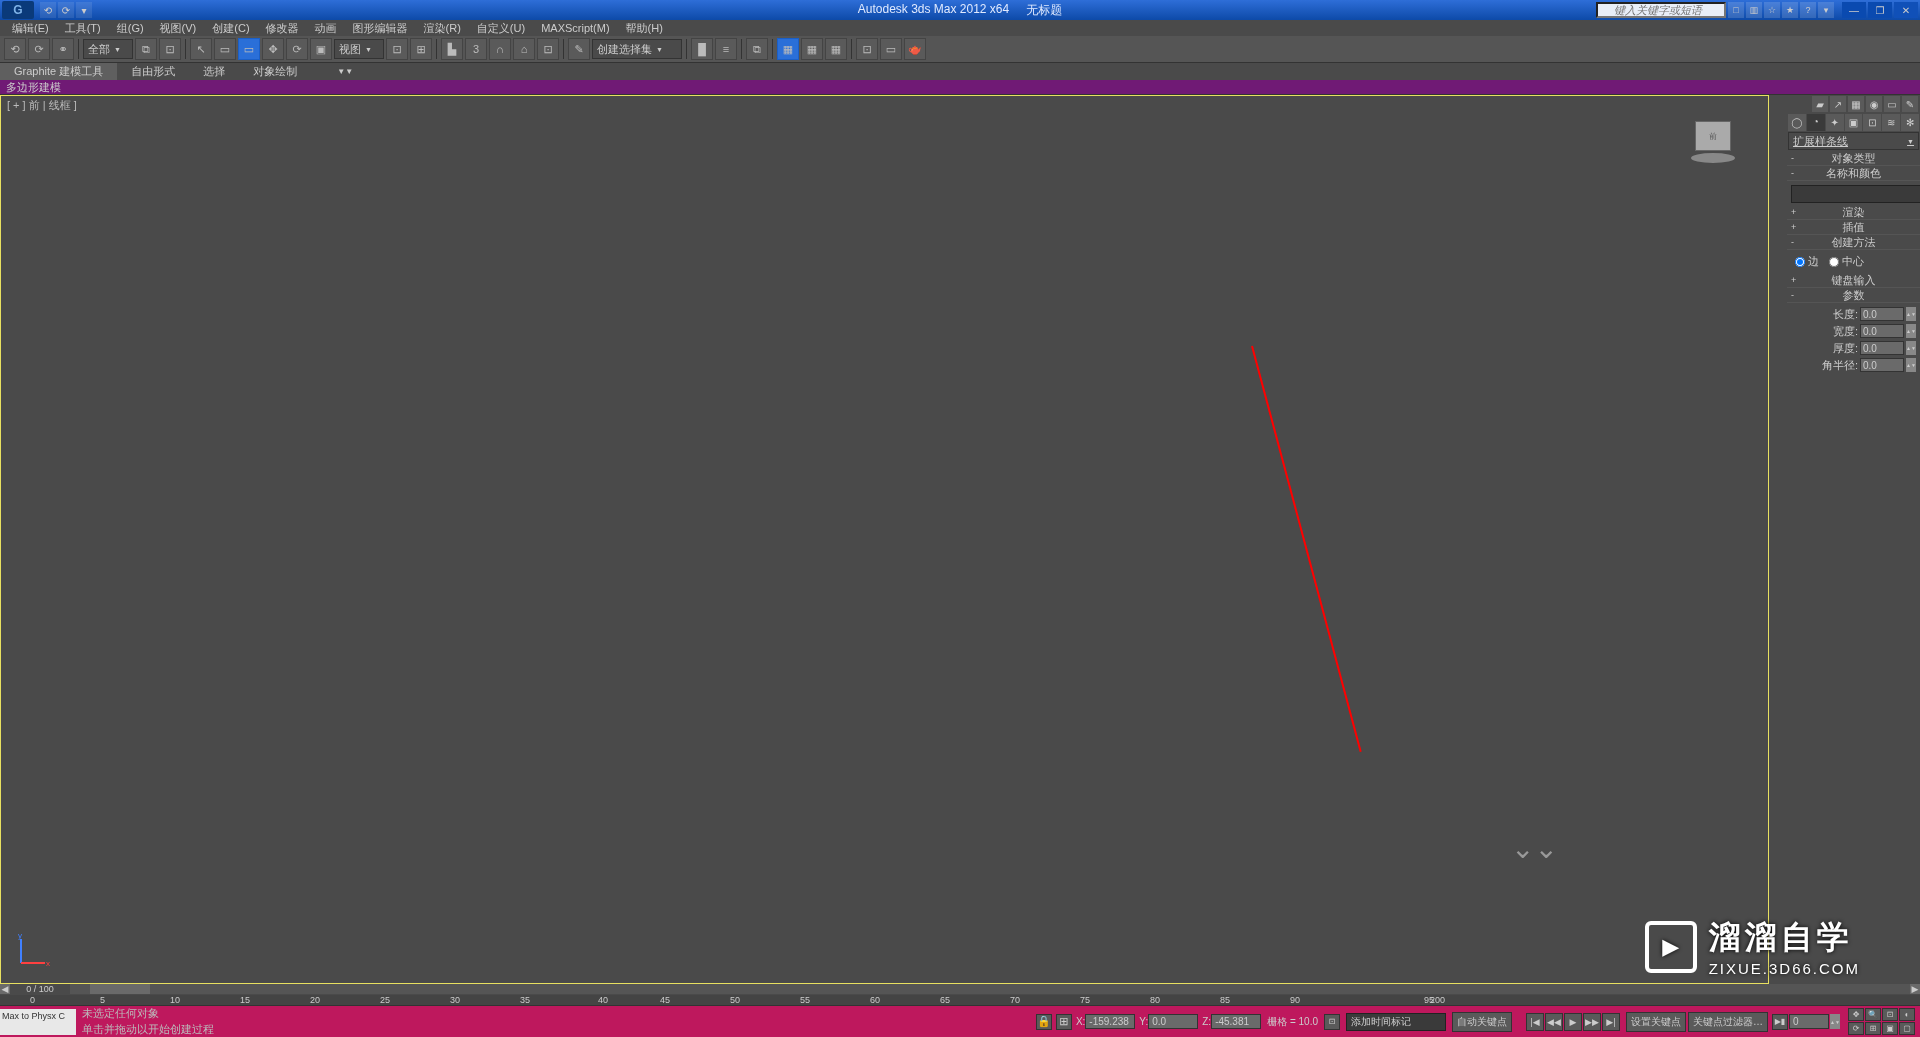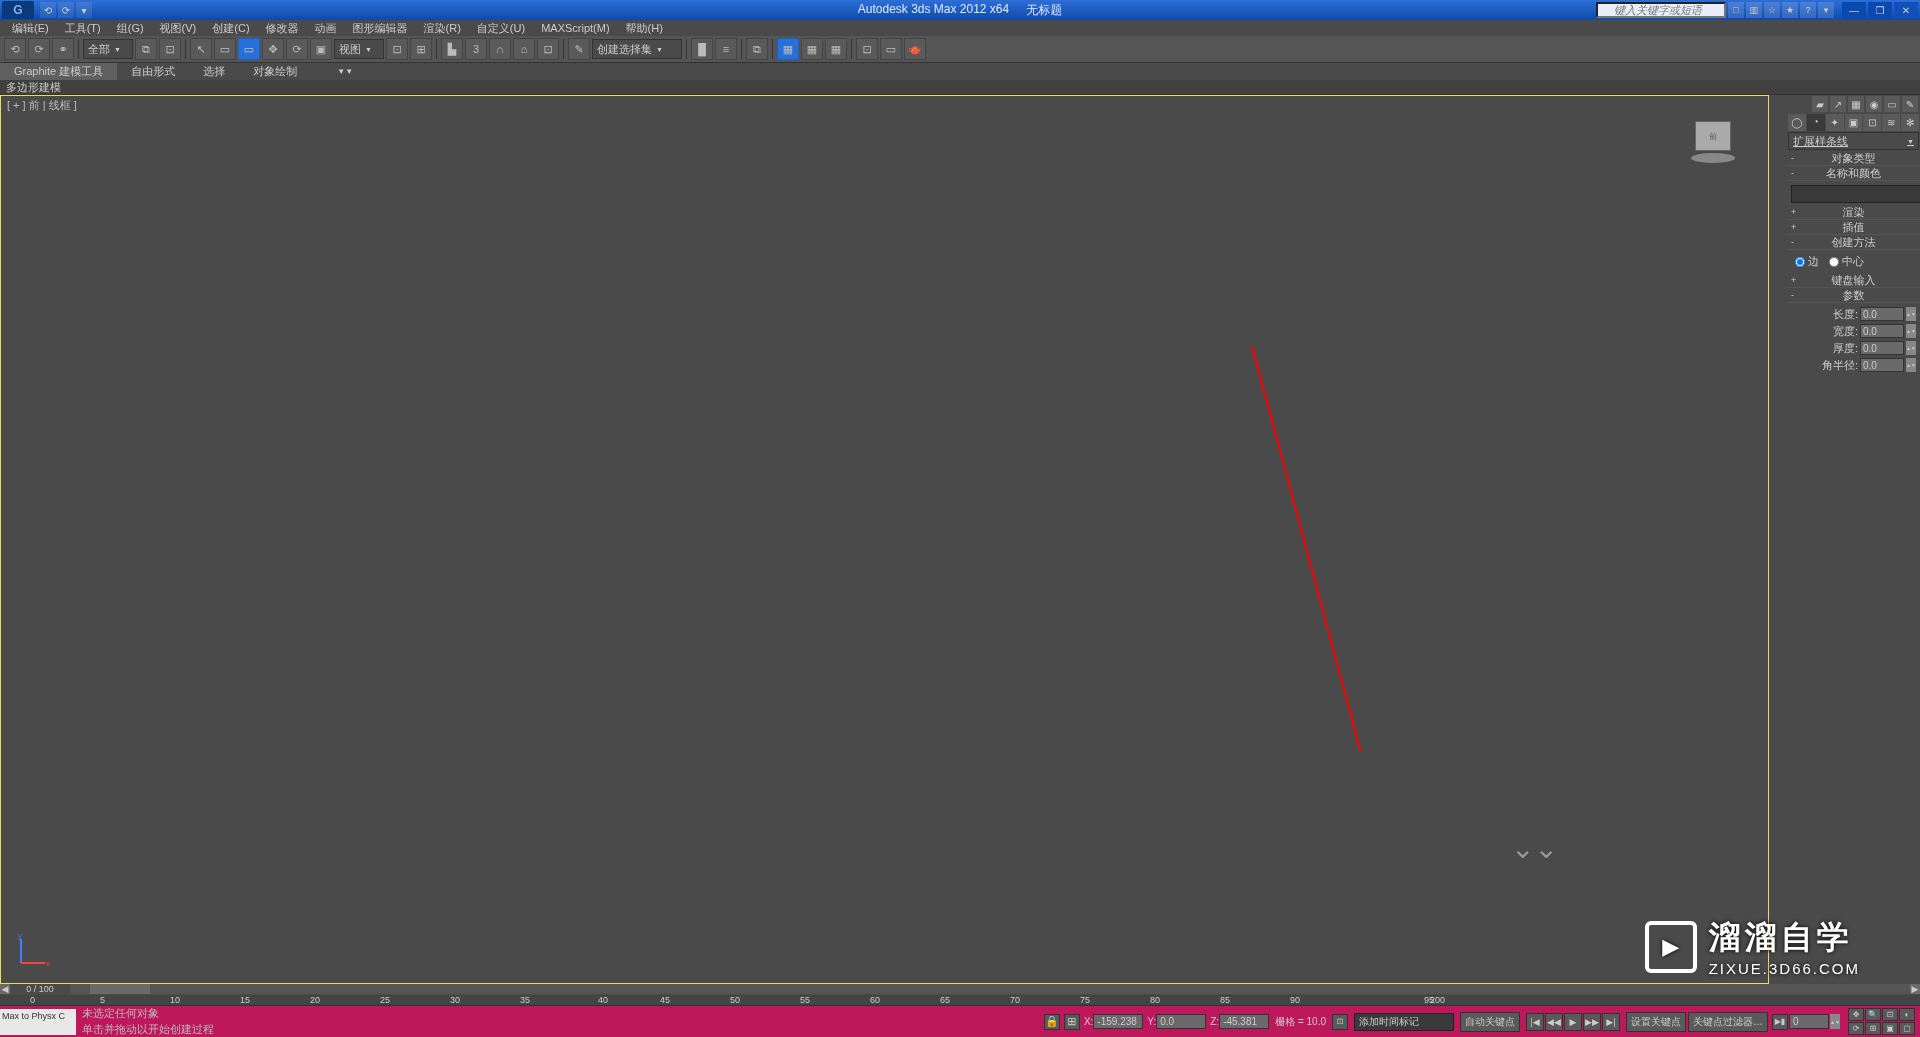--- a/index.html
+++ b/index.html
@@ -31,21 +31,21 @@
   .main-toolbar .wide-dd { width: 90px; }
   .main-toolbar .sep { width: 1px; height: 20px; background: #333; margin: 0 2px; }
 
   
   .ribbon { background: #4a4a4a; height: 17px; display: flex; align-items: center; font-size: 11px; }
   .ribbon .rib-tab { padding: 0 14px; height: 100%; display: flex; align-items: center; cursor: pointer; }
   .ribbon .rib-tab.active { background: #5f5f5f; }
   .ribbon .rib-end { width: 20px; }
   .ribbon .rib-tri { margin-left: 6px; font-size: 8px; }
   
-  .ribbon-sub { background: #404040; height: 15px; display: flex; align-items: center; padding: 0 6px; font-size: 11px; border-bottom: 1px solid #333; }
+  .ribbon-sub { background: #701a75; height: 15px; display: flex; align-items: center; padding: 0 6px; font-size: 11px; border-bottom: 1px solid #333; }
 
   
   .main-area { display: flex; height: calc(100% - 20px - 16px - 27px - 17px - 15px - 53px); }
   
   .viewport { flex: 1; background: #4a4a4a; border: 1px solid #e8e060; position: relative; overflow: hidden; }
   .viewport .vp-label { position: absolute; top: 2px; left: 6px; font-size: 11px; color: #bbb; }
   .viewport .viewcube { position: absolute; top: 25px; right: 30px; width: 50px; height: 50px; }
   .viewport .vc-cube { width: 36px; height: 30px; background: #aaa; border: 1px solid #666; margin: 0 auto; font-size: 8px; display:flex; align-items:center; justify-content:center; color:#555; }
   .viewport .vc-disc { width: 44px; height: 10px; background: #888; border-radius: 50%; margin: 2px auto 0; }
   .viewport .axis-gizmo { position: absolute; bottom: 12px; left: 12px; width: 40px; height: 40px; }
@@ -101,21 +101,21 @@
   .ruler .ticklabel { position: absolute; top: 0; font-size: 9px; }
   .statusbar { flex: 1; display: flex; align-items: center; background: #be185d; border-top: 1px solid #333; }
   .statusbar .maxscript { width: 76px; height: 26px; background: #e8e8e8; color: #333; font-size: 9px; padding: 2px; line-height: 10px; }
   .statusbar .msg-area { flex: 0 0 520px; display: flex; flex-direction: column; justify-content: center; padding: 0 6px; gap: 1px; font-size: 11px; color: #bbb; }
   .statusbar .coords { display: flex; gap: 4px; align-items: center; margin-left: auto; }
   .statusbar .coord-box { display: flex; align-items: center; font-size: 10px; }
   .statusbar .coord-box .cv { width: 50px; height: 15px; background: #6a6a6a; border: 1px solid #333; font-size: 10px; padding: 0 3px; display:flex; align-items:center; }
   .statusbar .grid-label { font-size: 10px; margin: 0 6px; }
   .statusbar .anim-controls { display: flex; gap: 1px; margin: 0 6px; }
   .statusbar .anim-controls .ac { width: 18px; height: 18px; background: #5a5a5a; border: 1px solid #333; display:flex; align-items:center; justify-content:center; font-size:9px; cursor:pointer; }
-  .statusbar .key-area { display: flex; gap: 0; align-items: center; font-size: 10px; }
+  .statusbar .key-area { display: flex; gap: 8px; align-items: center; font-size: 10px; }
   .statusbar .key-area .kb { padding: 2px 4px; background: #5a5a5a; border: 1px solid #333; cursor:pointer; }
   .statusbar .nav-icons { display: flex; gap: 1px; flex-wrap: wrap; width: 72px; margin-left: 4px; }
   .statusbar .nav-icons .ni { width: 16px; height: 13px; background: #5a5a5a; border: 1px solid #333; font-size: 8px; display:flex; align-items:center; justify-content:center; cursor:pointer; }
 
   .mid-panel-sep { height: 23px; text-align:center; padding-top:4px; position:relative; }
 
   
   .watermark { position: absolute; right: 60px; bottom: 60px; display: flex; align-items: center; gap: 12px; color: #fff; text-shadow: 0 0 4px #000; z-index: 50; }
   .watermark .wm-logo { width: 52px; height: 52px; border: 4px solid #fff; border-radius: 6px; display:flex; align-items:center; justify-content:center; font-size:22px; }
   .watermark .wm-text { display: flex; flex-direction: column; }

